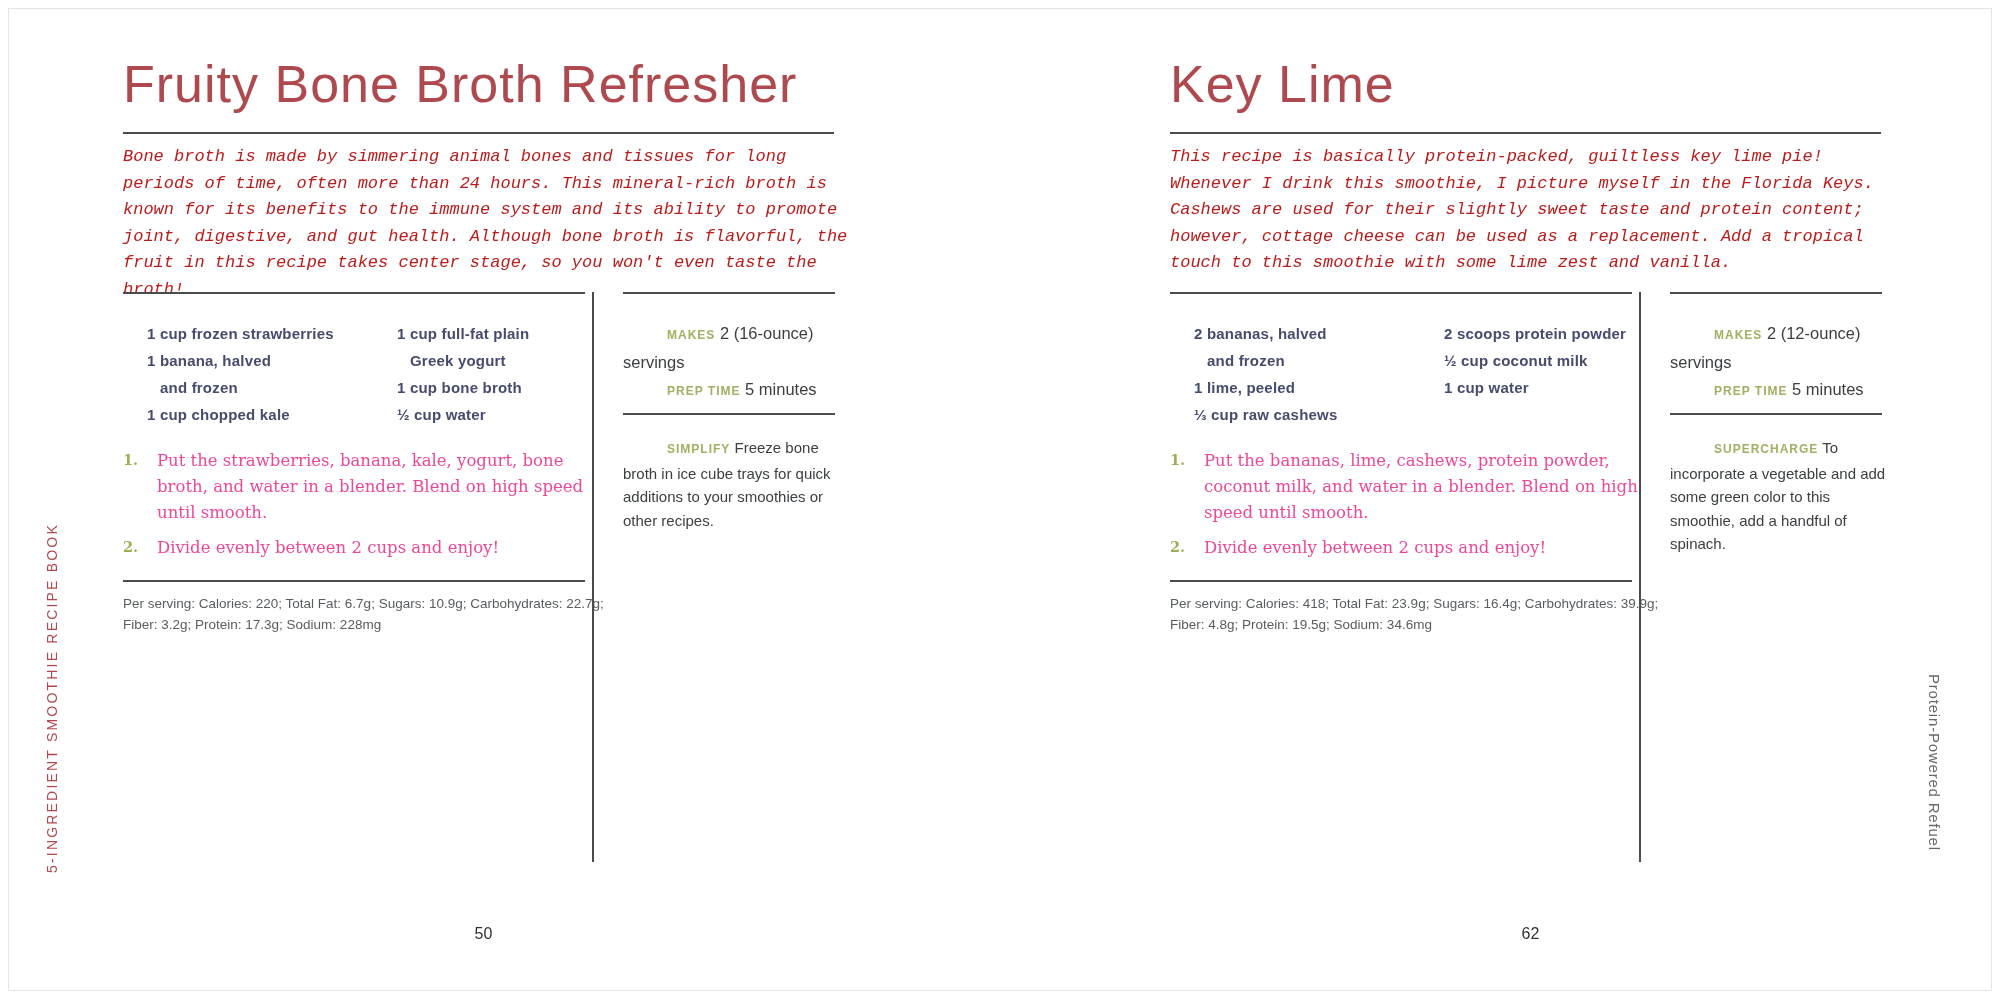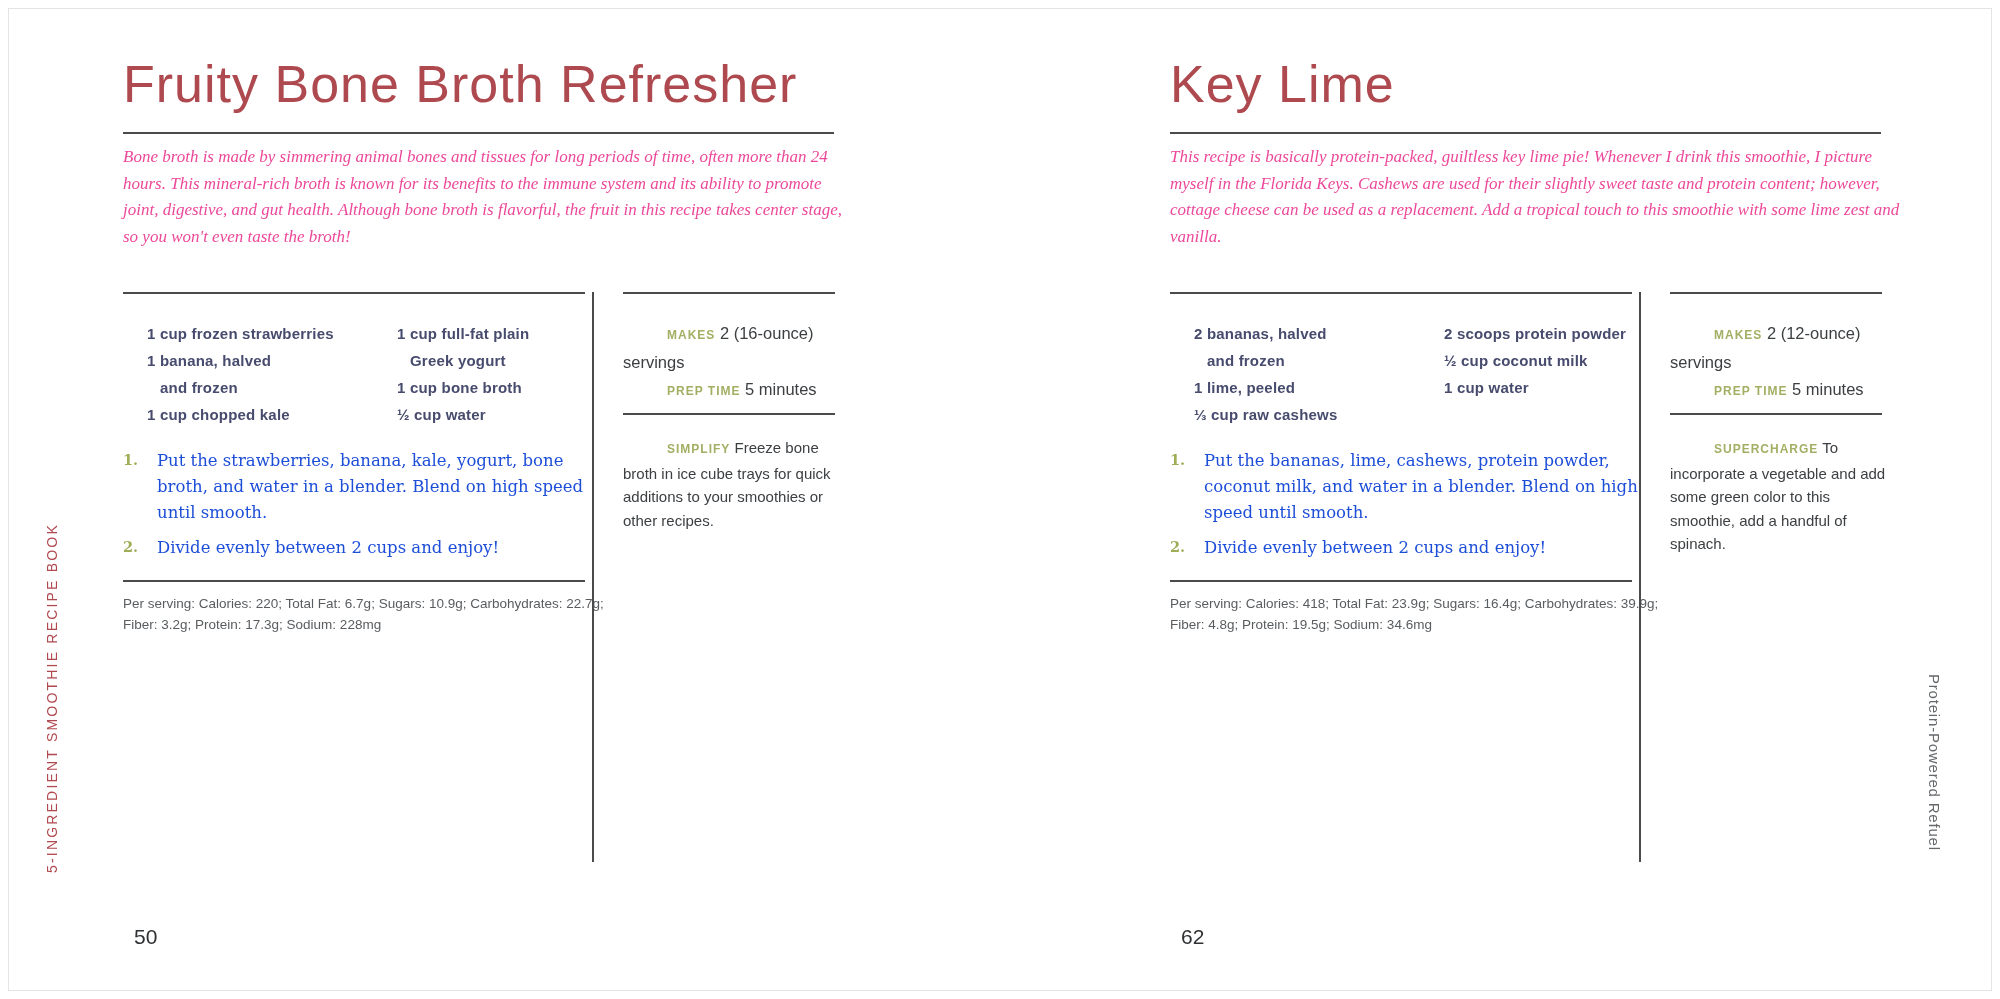--- a/index.html
+++ b/index.html
@@ -14,22 +14,22 @@
   .page.right { left:1047px; }
 
   .title {
     position:absolute; left:123px; top:54px;
     font-size:52px; font-weight:500; letter-spacing:1px; color:#ae4a4f;
   }
   .title-rule { position:absolute; left:123px; top:132px; width:711px; height:2px; background:#4b4b4b; }
 
   .intro {
     position:absolute; left:123px; top:144px; width:730px;
-    font-family:Liberation Serif, serif; font-style:italic;
-    font-size:17px; line-height:26.5px; color:#ec4899;
+    font-family:Liberation Mono, monospace; font-style:italic;
+    font-size:17px; line-height:26.5px; color:#b91c1c;
   }
 
   .main-rule { position:absolute; left:123px; top:292px; width:462px; height:2px; background:#4b4b4b; }
 
   .ing-col { position:absolute; top:320px;margin-left:24px; }
   .ing-col.c1 { left:123px; width:238px; }
   .ing-col.c2 { left:373px; width:205px; }
   .ing-line {
     font-size:15px; font-weight:bold; color:#474b6d;
     line-height:27px; letter-spacing:0.2px;
@@ -39,21 +39,21 @@
 
   .steps { position:absolute; left:123px; top:448px; width:472px; }
   .step { display:flex; margin-bottom:9px; }
   .step-num {
     flex:0 0 34px; width:34px;
     font-family:"DejaVu Serif", serif; font-weight:bold;
     font-size:14.5px; color:#9fad57; padding-top:3px;
   }
   .step-text {
     font-family:"DejaVu Serif", serif;
-    font-size:16.5px; line-height:26px; color:#1d4ed8;
+    font-size:16.5px; line-height:26px; color:#ec4899;
   }
 
   .nut-rule { position:absolute; left:123px; top:580px; width:462px; height:1.5px; background:#4b4b4b; }
   .nutrition {
     position:absolute; left:123px; top:594px; width:505px;
     font-size:13.5px; line-height:20.5px; color:#595d60;
   }
 
   .divider { position:absolute; left:592px; top:292px; width:2px; height:570px; background:#4b4b4b; }
 
@@ -65,22 +65,22 @@
   .side-label {
     font-weight:bold; font-size:12px; letter-spacing:1px; color:#a3af63;margin-left:44px;
   }
   .side-rule-mid { position:absolute; left:623px; top:413px; width:212px; height:1.5px; background:#4b4b4b; }
   .side-tip {
     position:absolute; left:623px; top:436px; width:220px;
     font-size:15px; line-height:23.5px; color:#3d4043;
   }
 
   .pagenum {
-    position:absolute; left:134px; top:925px; width:711px; text-align:left;
-    font-size:21px; color:#2f3133;
+    position:absolute; left:128px; top:925px; width:711px; text-align:center;
+    font-size:16px; color:#2f3133;
   }
 
   .spine-left {
     position:absolute; left:44px; bottom:126px;
     writing-mode:vertical-rl; transform:rotate(180deg);
     font-size:14px; letter-spacing:2.2px; color:#b0494f;
   }
   .edge-right {
     position:absolute; left:1926px; top:674px;
     writing-mode:vertical-rl;

